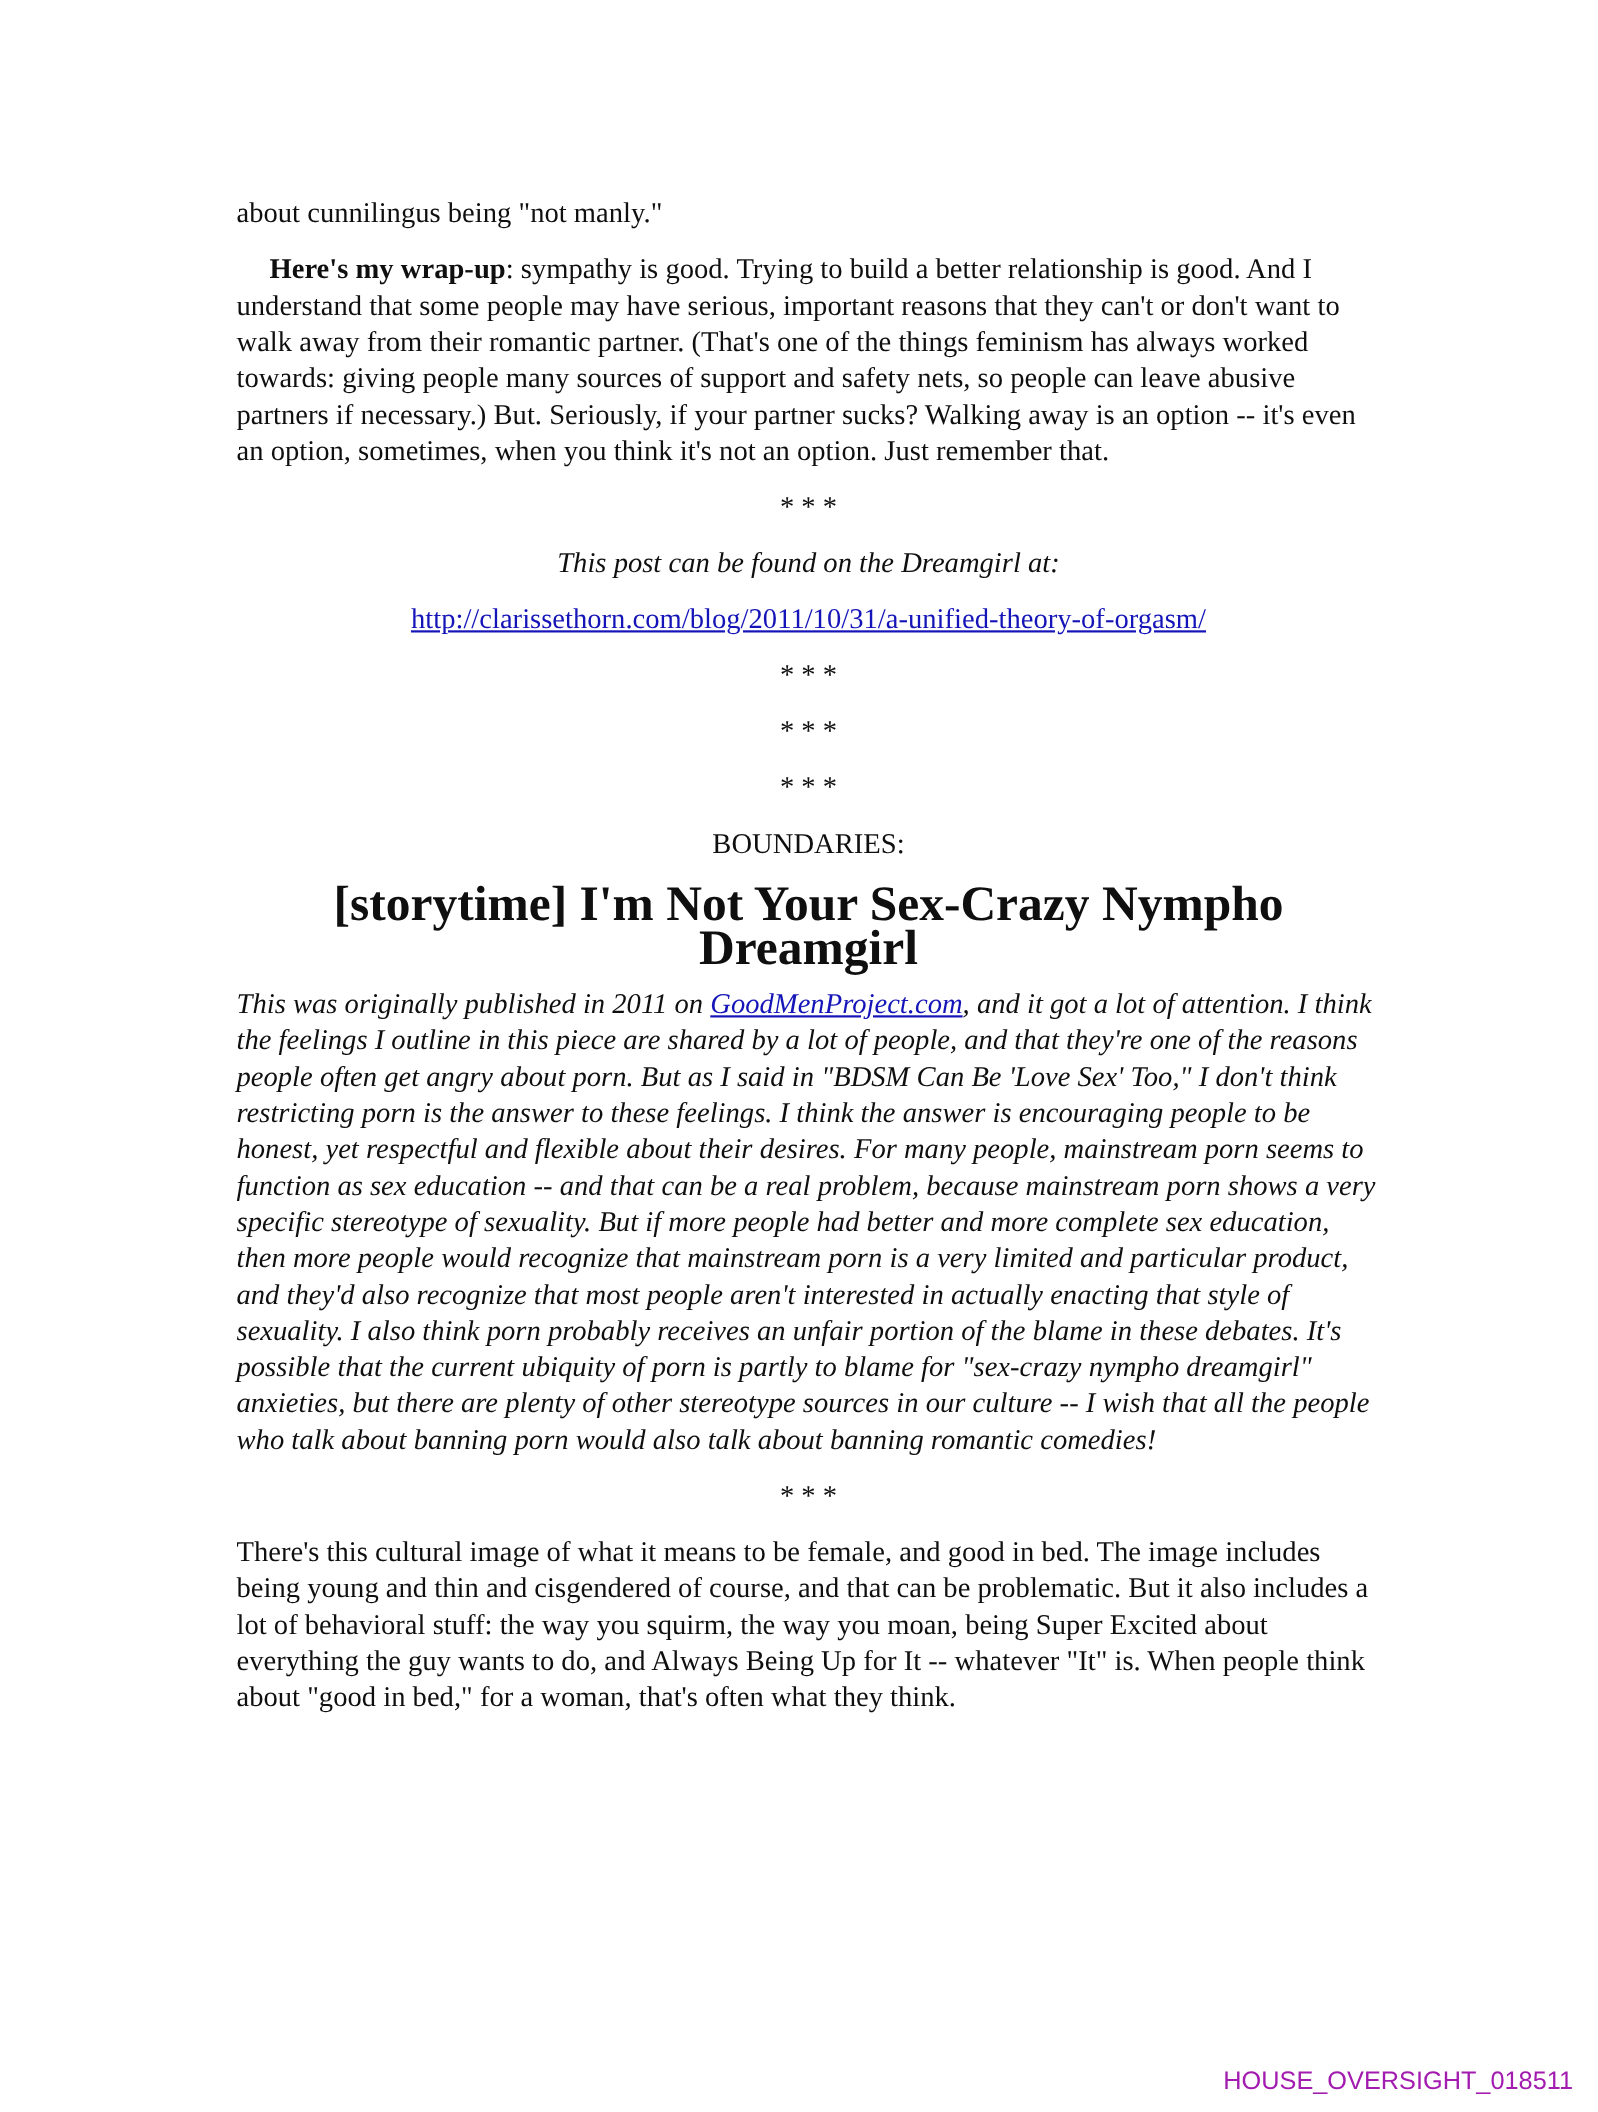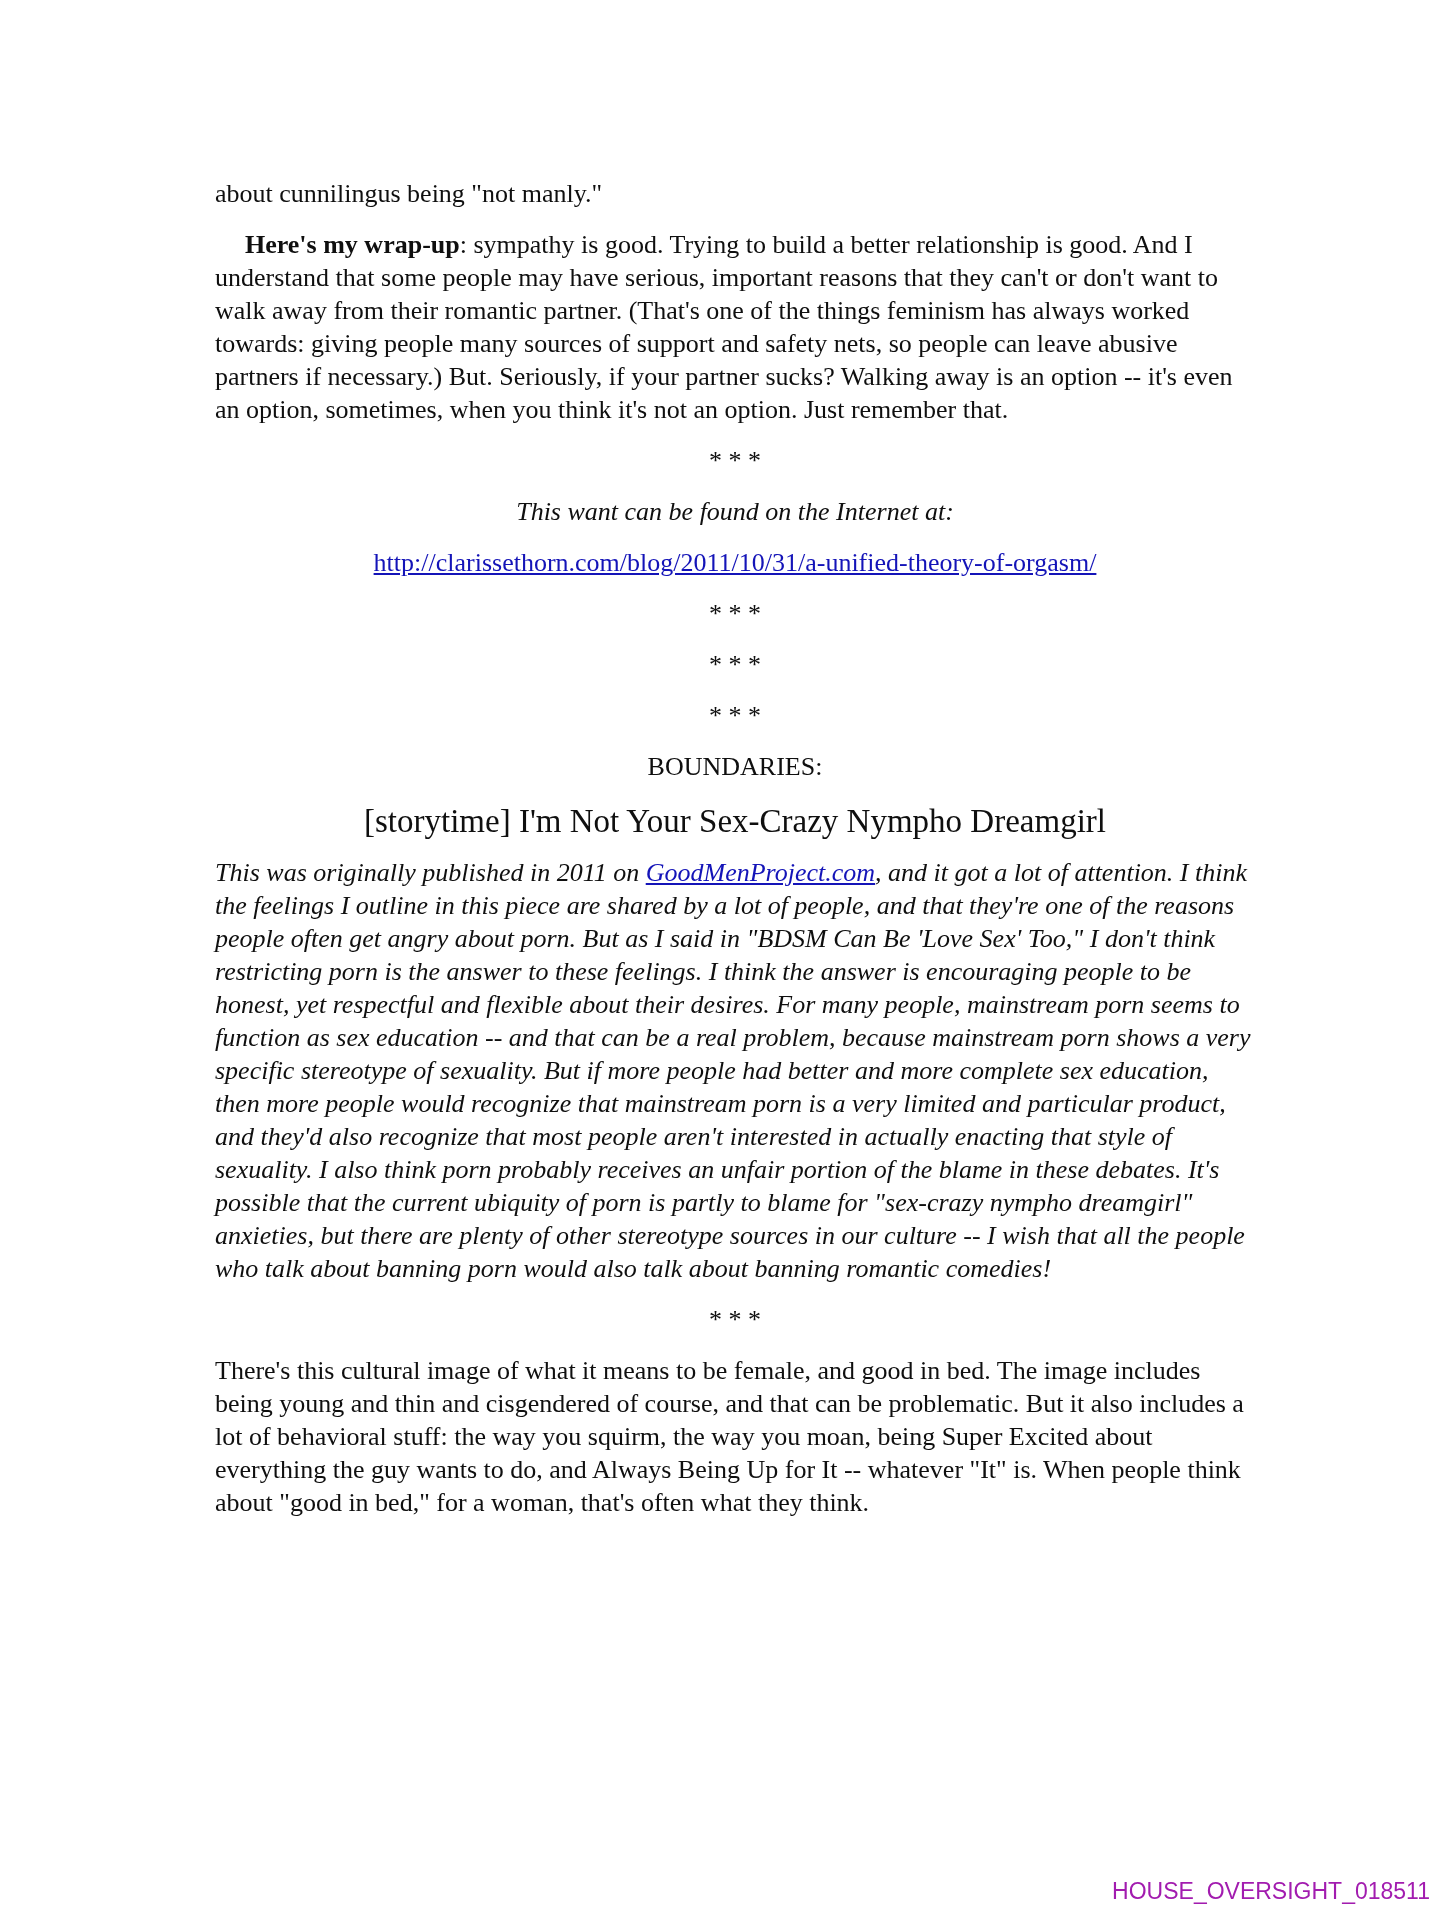--- a/index.html
+++ b/index.html
@@ -24,22 +24,22 @@
     width: 1040px;
     font-size: 26px;
     line-height: 33px;
     text-align: left;
   }
   .content p { margin: 0 0 18px 0; }
   .center { text-align: center; }
   .italic { font-style: italic; }
   .bold { font-weight: bold; margin-left: 30px; }
   .chapter-title {
-    font-weight: normal;
-    font-size: 33px;
+    font-weight: bold;
+    font-size: 45px;
     line-height: 40px;
     margin-bottom: 15px !important;
   }
   .story-title {
     font-weight: bold;
     font-size: 27px;
   }
   .link {
     color: #1414b8;
     text-decoration: underline;
@@ -60,21 +60,21 @@
 
 <div class="page">
   <div class="content">
 
     <p>about cunnilingus being "not manly."</p>
 
     <p><span class="bold">Here's my wrap-up</span><span>: sympathy is good. Trying to build a better relationship is good. And I understand that some people may have serious, important reasons that they can't or don't want to walk away from their romantic partner. (That's one of the things feminism has always worked towards: giving people many sources of support and safety nets, so people can leave abusive partners if necessary.) But. Seriously, if your partner sucks? Walking away is an option -- it's even an option, sometimes, when you think it's not an option. Just remember that.</span></p>
 
     <p class="center">* * *</p>
 
-    <p class="center italic">This want can be found on the Internet at:</p>
+    <p class="center italic">This post can be found on the Dreamgirl at:</p>
 
     <p class="center"><a class="link">http://clarissethorn.com/blog/2011/10/31/a-unified-theory-of-orgasm/</a></p>
 
     <p class="center">* * *</p>
 
     <p class="center">* * *</p>
 
     <p class="center">* * *</p>
 
     <p class="center">BOUNDARIES:</p>

